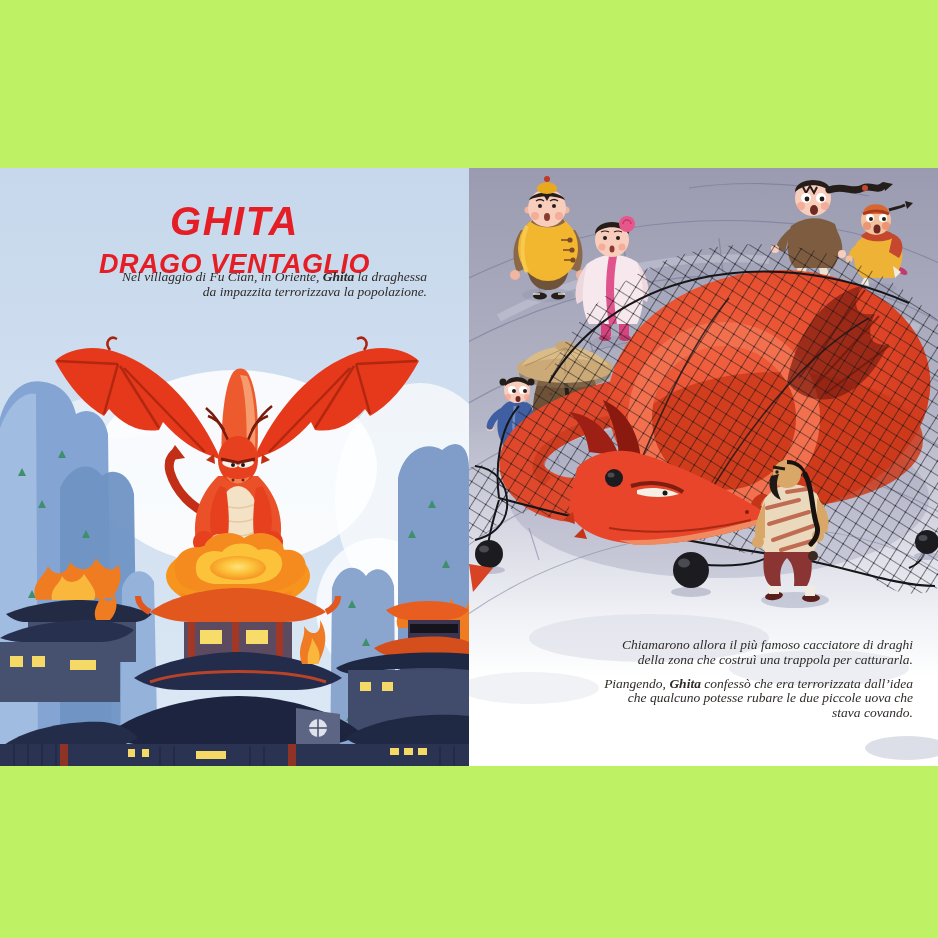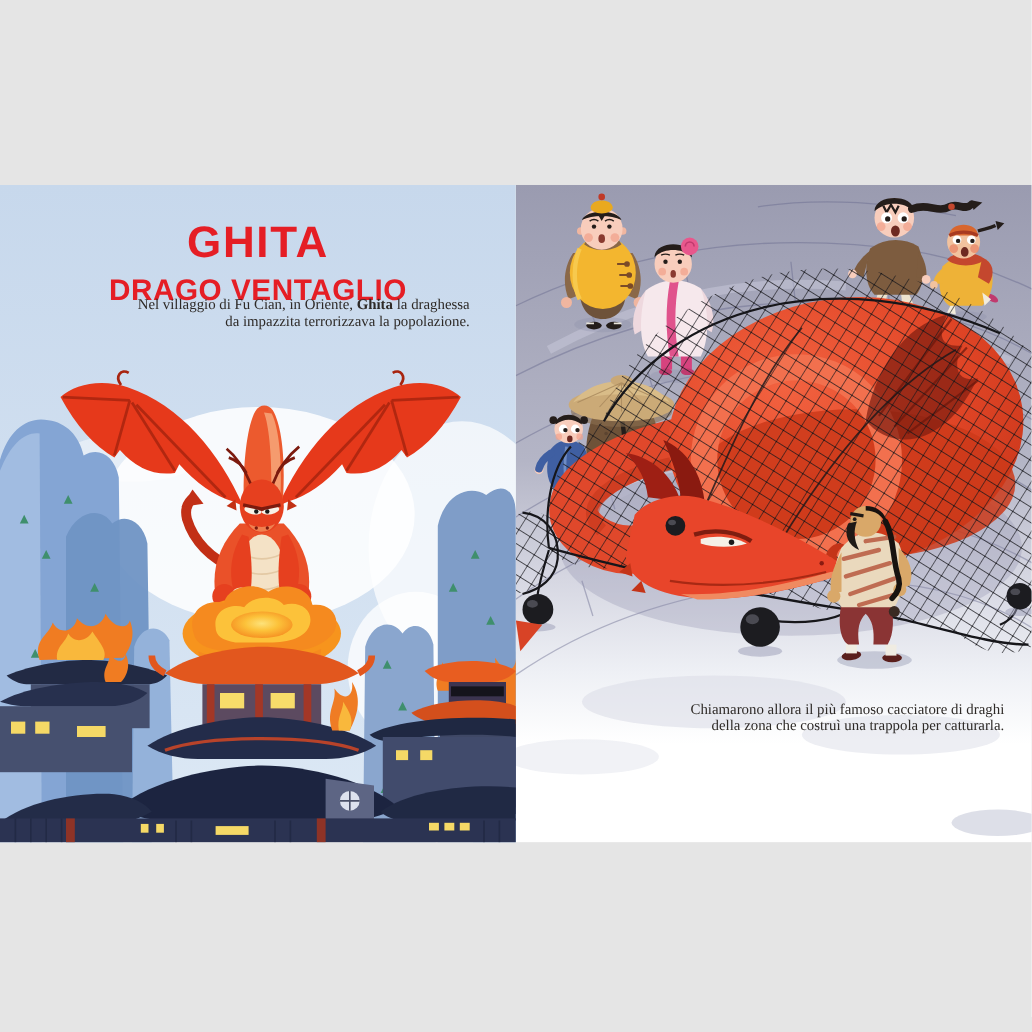--- a/index.html
+++ b/index.html
@@ -1,17 +1,17 @@
 <!DOCTYPE html>
 <html><head>
 <meta charset="utf-8">
 <style>
   html,body{margin:0;padding:0;background:#ffffff;}
-  .canvas{position:relative;width:938px;height:938px;background:#e5e5e5;overflow:hidden;
-          font-family:"Liberation Sans",sans-serif;}
+  .canvas{position:relative;width:938px;height:938px;background:#bef264;overflow:hidden;
+          font-family:"Liberation Sans",sans-serif;font-style:italic;}
   .spread{position:absolute;top:168px;left:0;width:938px;height:598px;display:flex;}
   .page{position:relative;width:469px;height:598px;overflow:hidden;}
   .page svg{position:absolute;left:0;top:0;display:block;}
   .lp-titleblock{position:absolute;top:33px;left:0;width:100%;text-align:center;
                  color:#e51e25;z-index:5;}
   .lp-title{font-size:40px;font-weight:bold;letter-spacing:1.5px;line-height:1;}
   .lp-subtitle{font-size:27px;font-weight:bold;letter-spacing:.5px;line-height:1;margin-top:10px;}
   .body-text{font-family:"Liberation Serif","DejaVu Serif",serif;font-size:13.5px;
              line-height:14.8px;color:#2e2a27;z-index:5;text-align:right;}
   .lp-text{position:absolute;top:102px;left:107px;width:320px;}
@@ -521,17 +521,20 @@
           <path d="M 304 299 L 316 301" stroke="#1f1a16" stroke-width="3"></path>
           <circle cx="308" cy="304" r="1.7" fill="#1f1a16"></circle>
           <path d="M 318 292 C 330 292 338 300 338 312 C 334 300 326 296 318 296 Z" fill="#17120f"></path>
           <path d="M 336 306 C 344 320 342 340 348 358 C 350 366 346 372 342 376" stroke="#17120f" stroke-width="5" fill="none" stroke-linecap="round"></path>
         </g>
       </svg>
 
       <div class="rp-text body-text">
         <p><span>Chiamarono allora il più famoso cacciatore di draghi</span><br>
         <span>della zona che costruì una trappola per catturarla.</span></p>
+        <p><span>Piangendo, </span><b>Ghita</b><span> confessò che era terrorizzata dall’idea</span><br>
+        <span>che qualcuno potesse rubare le due piccole uova che</span><br>
+        <span>stava covando.</span></p>
       </div>
     </div>
 
   </div>
 </div>
 
 </body></html>

